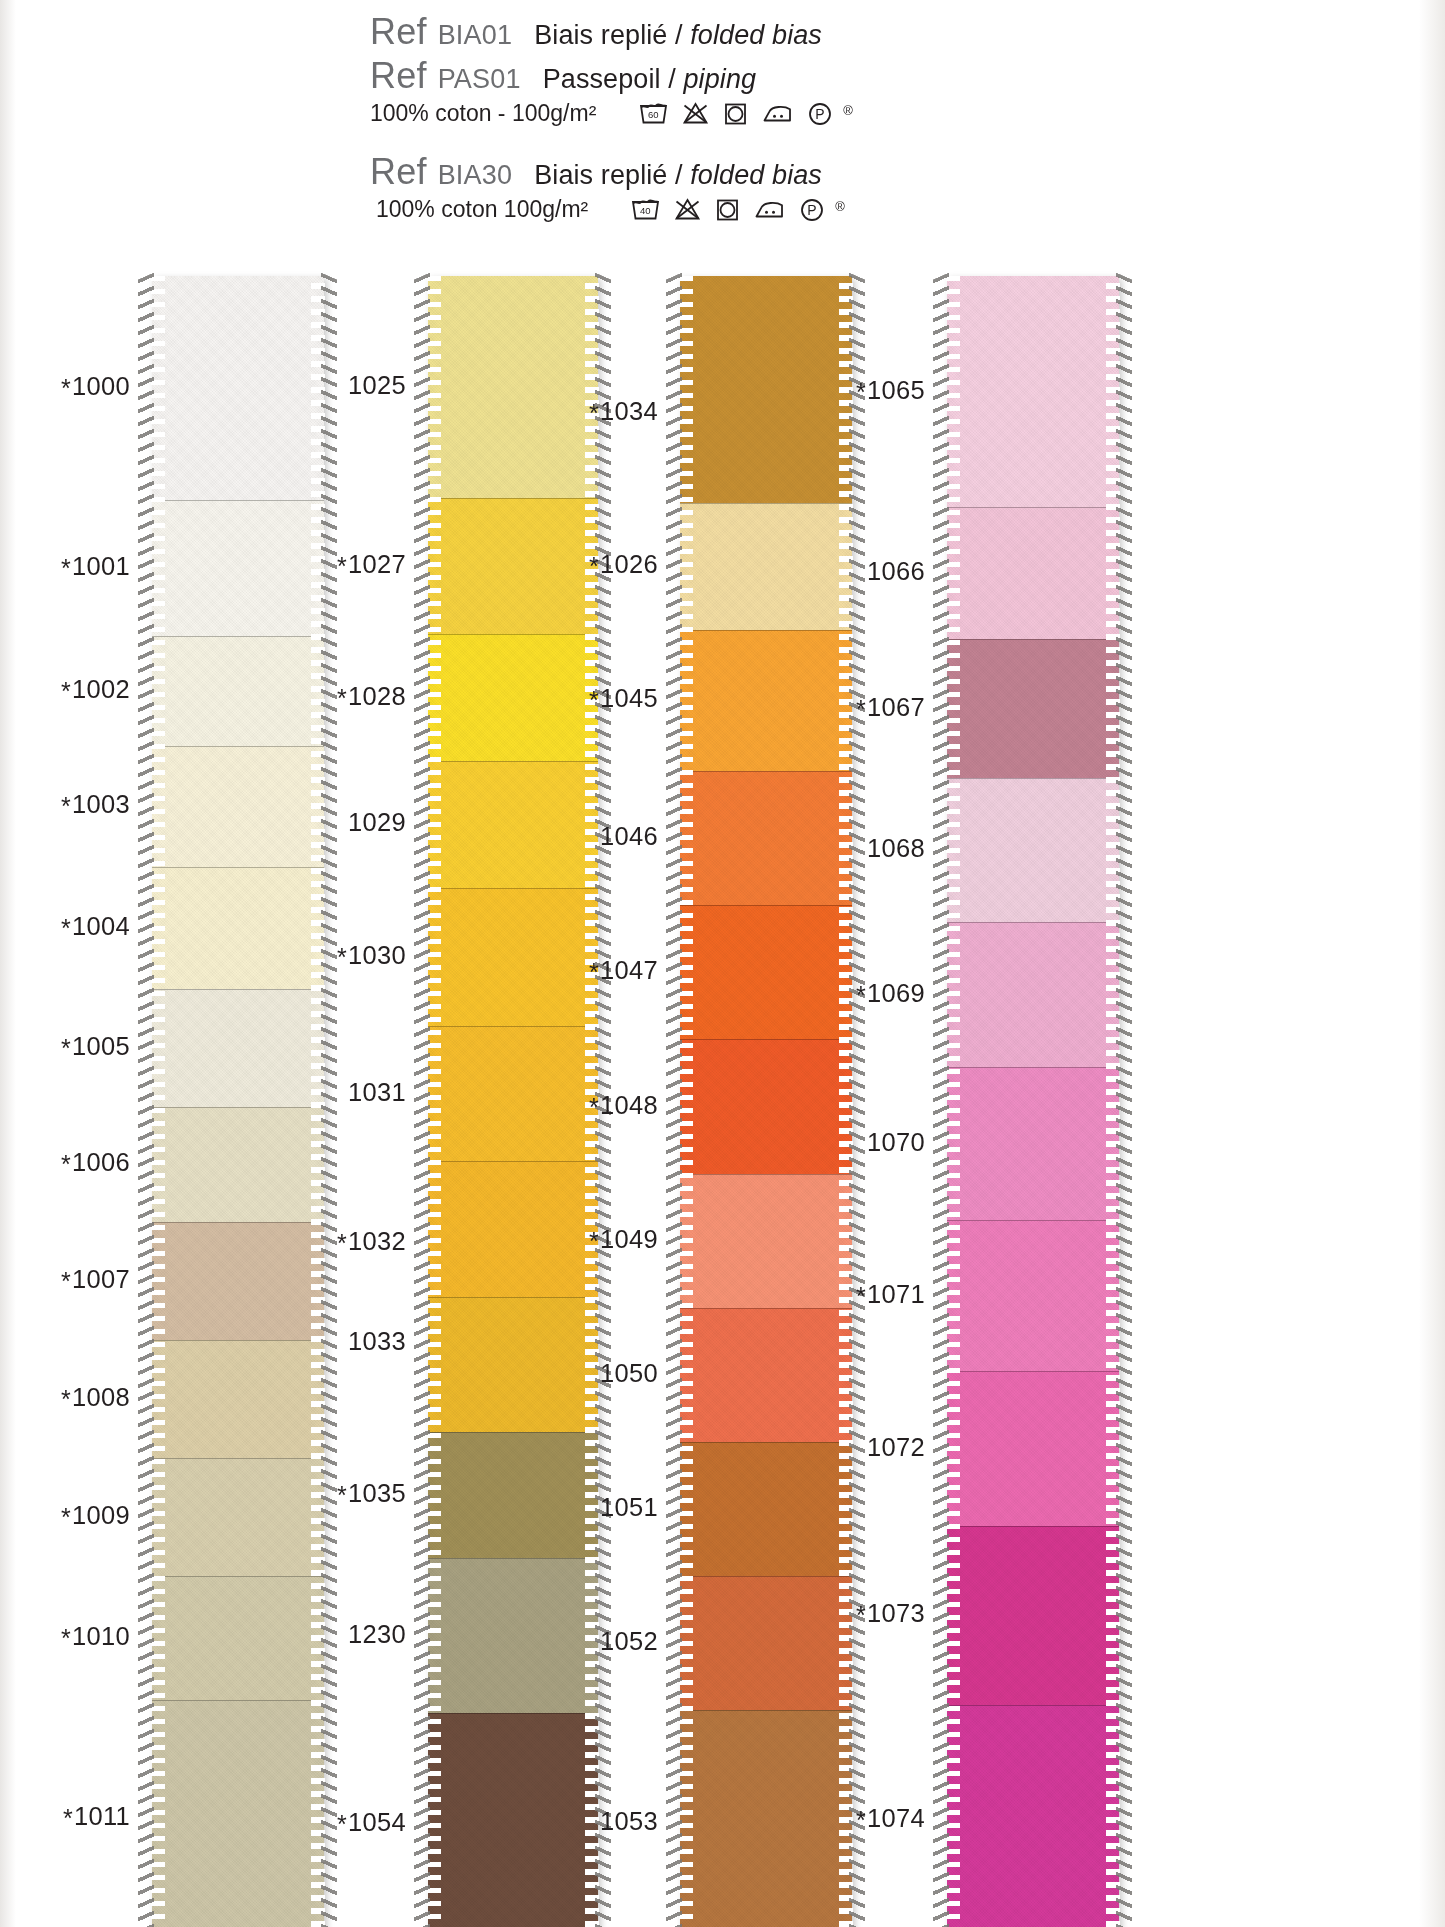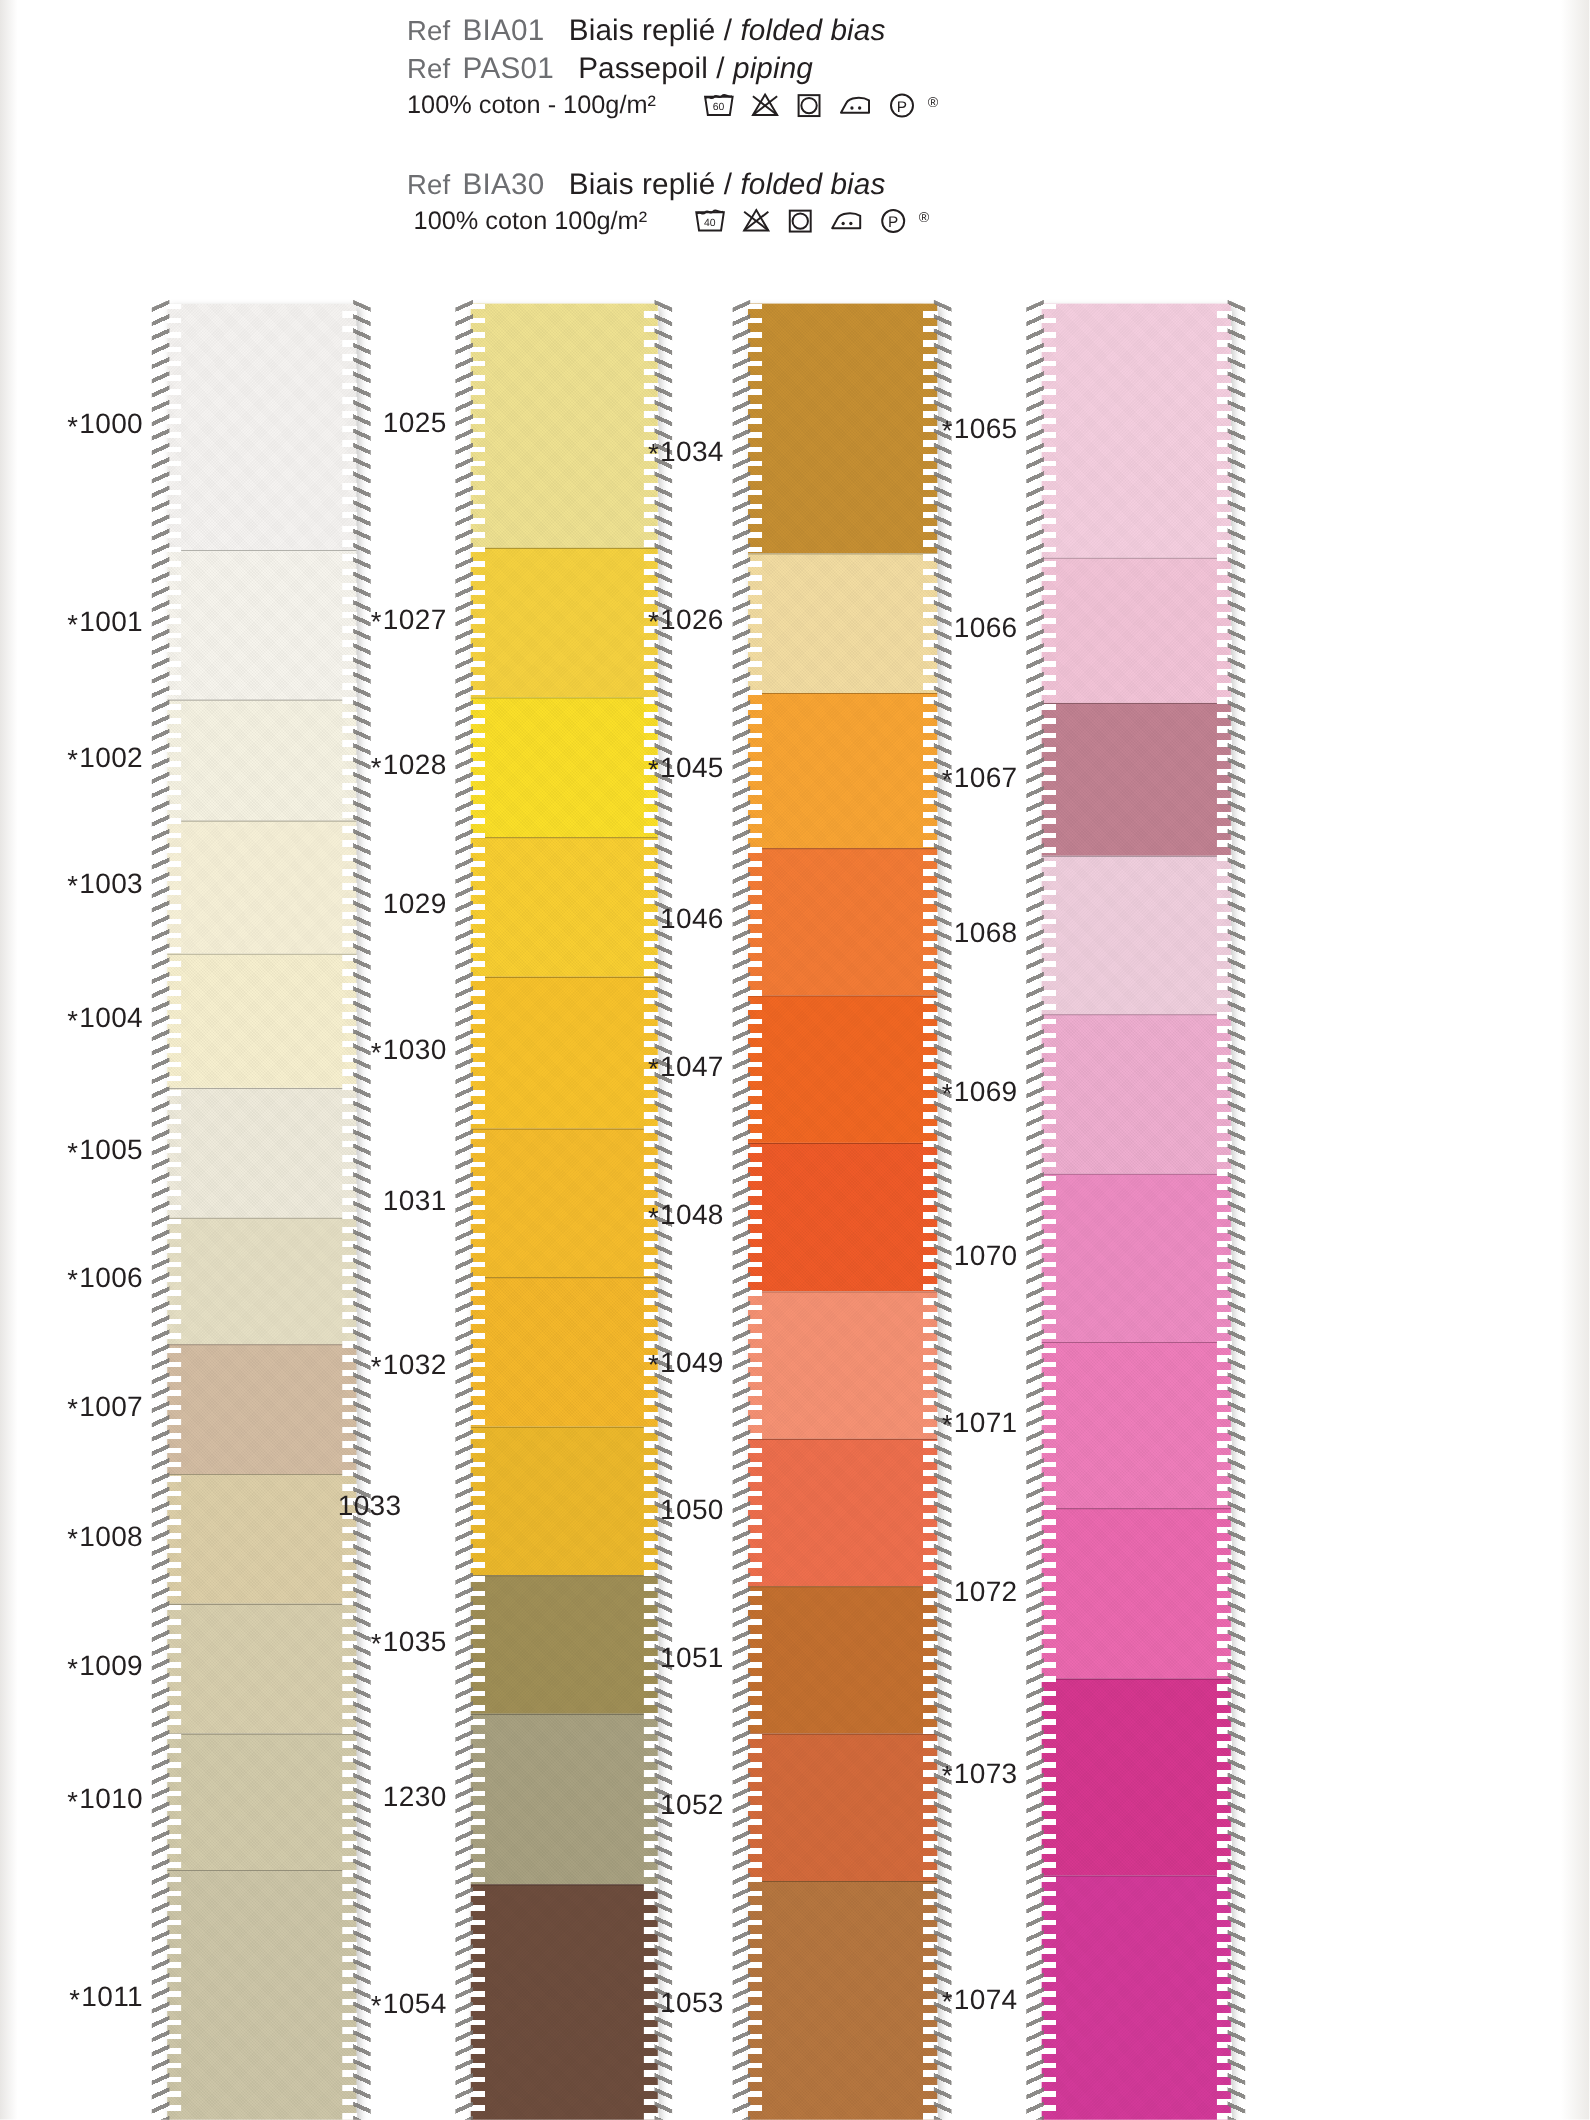--- a/index.html
+++ b/index.html
@@ -43,21 +43,21 @@
     left: 370px; top: 14px;
     width: 900px;
   }
   .hdr-line {
     display: flex;
     align-items: baseline;
     white-space: nowrap;
     line-height: 1.0;
   }
   .ref-word {
-    font-size: 25px;
+    font-size: 36px;
     color: #6d6e71;
     font-weight: 400;
     letter-spacing: .2px;
   }
   .ref-code {
     font-size: 27px;
     color: #6d6e71;
     font-weight: 400;
     margin-left: 11px;
     letter-spacing: .2px;
@@ -333,21 +333,21 @@
         <div class="teeth right"></div>
       </div>
       <div class="col" style="left: 428px; width: 170px;">
         <div class="label" style="top: 94.9884px; right: 192px; width: 140px;"><span>1025</span></div>
         <div class="label" style="top: 274.138px; right: 192px; width: 140px;"><span class="star">*</span><span>1027</span></div>
         <div class="label" style="top: 405.635px; right: 192px; width: 140px;"><span class="star">*</span><span>1028</span></div>
         <div class="label" style="top: 532.307px; right: 192px; width: 140px;"><span>1029</span></div>
         <div class="label" style="top: 665.01px; right: 192px; width: 140px;"><span class="star">*</span><span>1030</span></div>
         <div class="label" style="top: 801.936px; right: 192px; width: 140px;"><span>1031</span></div>
         <div class="label" style="top: 937.052px; right: 192px; width: 140px; margin-top: 14px;"><span class="star">*</span><span>1032</span></div>
-        <div class="label" style="top: 1079px; right: 192px; width: 140px; text-align: center;"><span>1033</span></div>
+        <div class="label" style="top: 1051px; right: 192px; width: 140px;"><span>1033</span></div>
         <div class="label" style="top: 1203.06px; right: 192px; width: 140px;"><span class="star">*</span><span>1035</span></div>
         <div class="label" style="top: 1343.61px; right: 192px; width: 140px;"><span>1230</span></div>
         <div class="label" style="top: 1532.41px; right: 192px; width: 140px;"><span class="star">*</span><span>1054</span></div>
         <div class="strip" style="width: 170px;">
           <div class="swatch" style="height: 221.977px; background: rgb(239, 226, 145);"></div>
           <div class="swatch" style="height: 136.323px; background: rgb(246, 210, 63);"></div>
           <div class="swatch" style="height: 126.672px; background: rgb(251, 224, 40);"></div>
           <div class="swatch" style="height: 126.672px; background: rgb(249, 207, 49);"></div>
           <div class="swatch" style="height: 138.735px; background: rgb(248, 195, 43);"></div>
           <div class="swatch" style="height: 135.116px; background: rgb(246, 189, 44);"></div>

